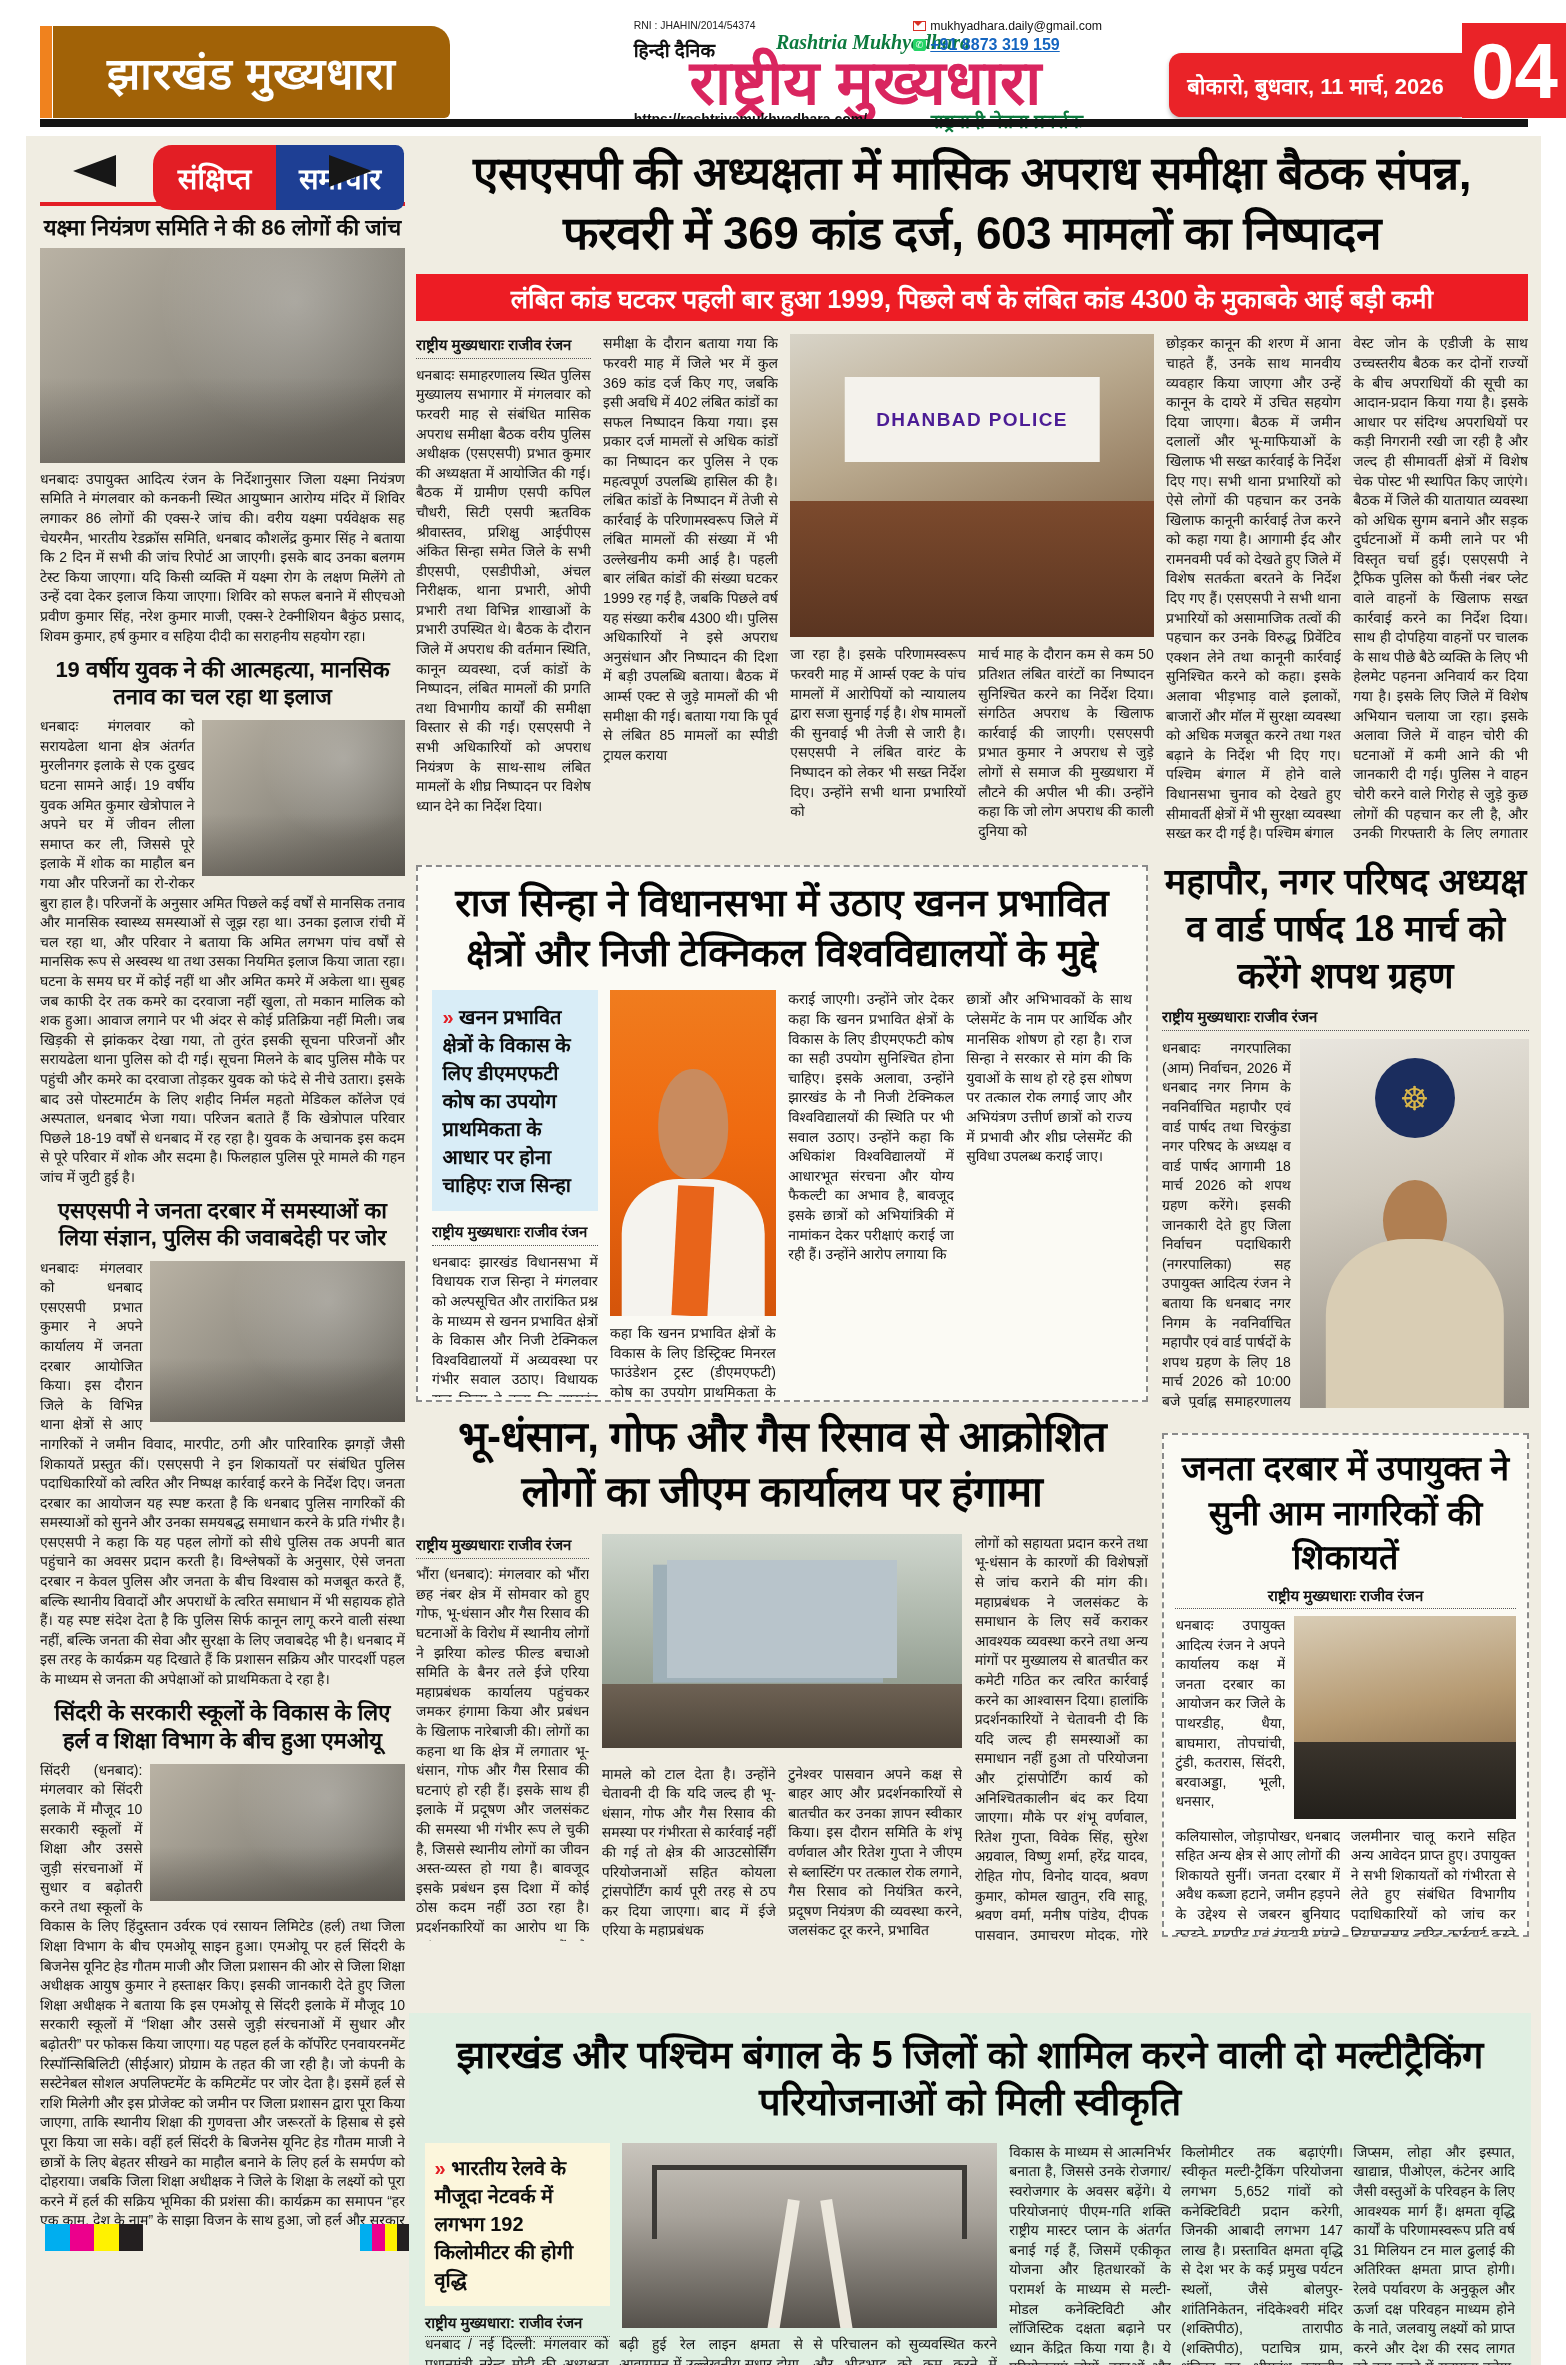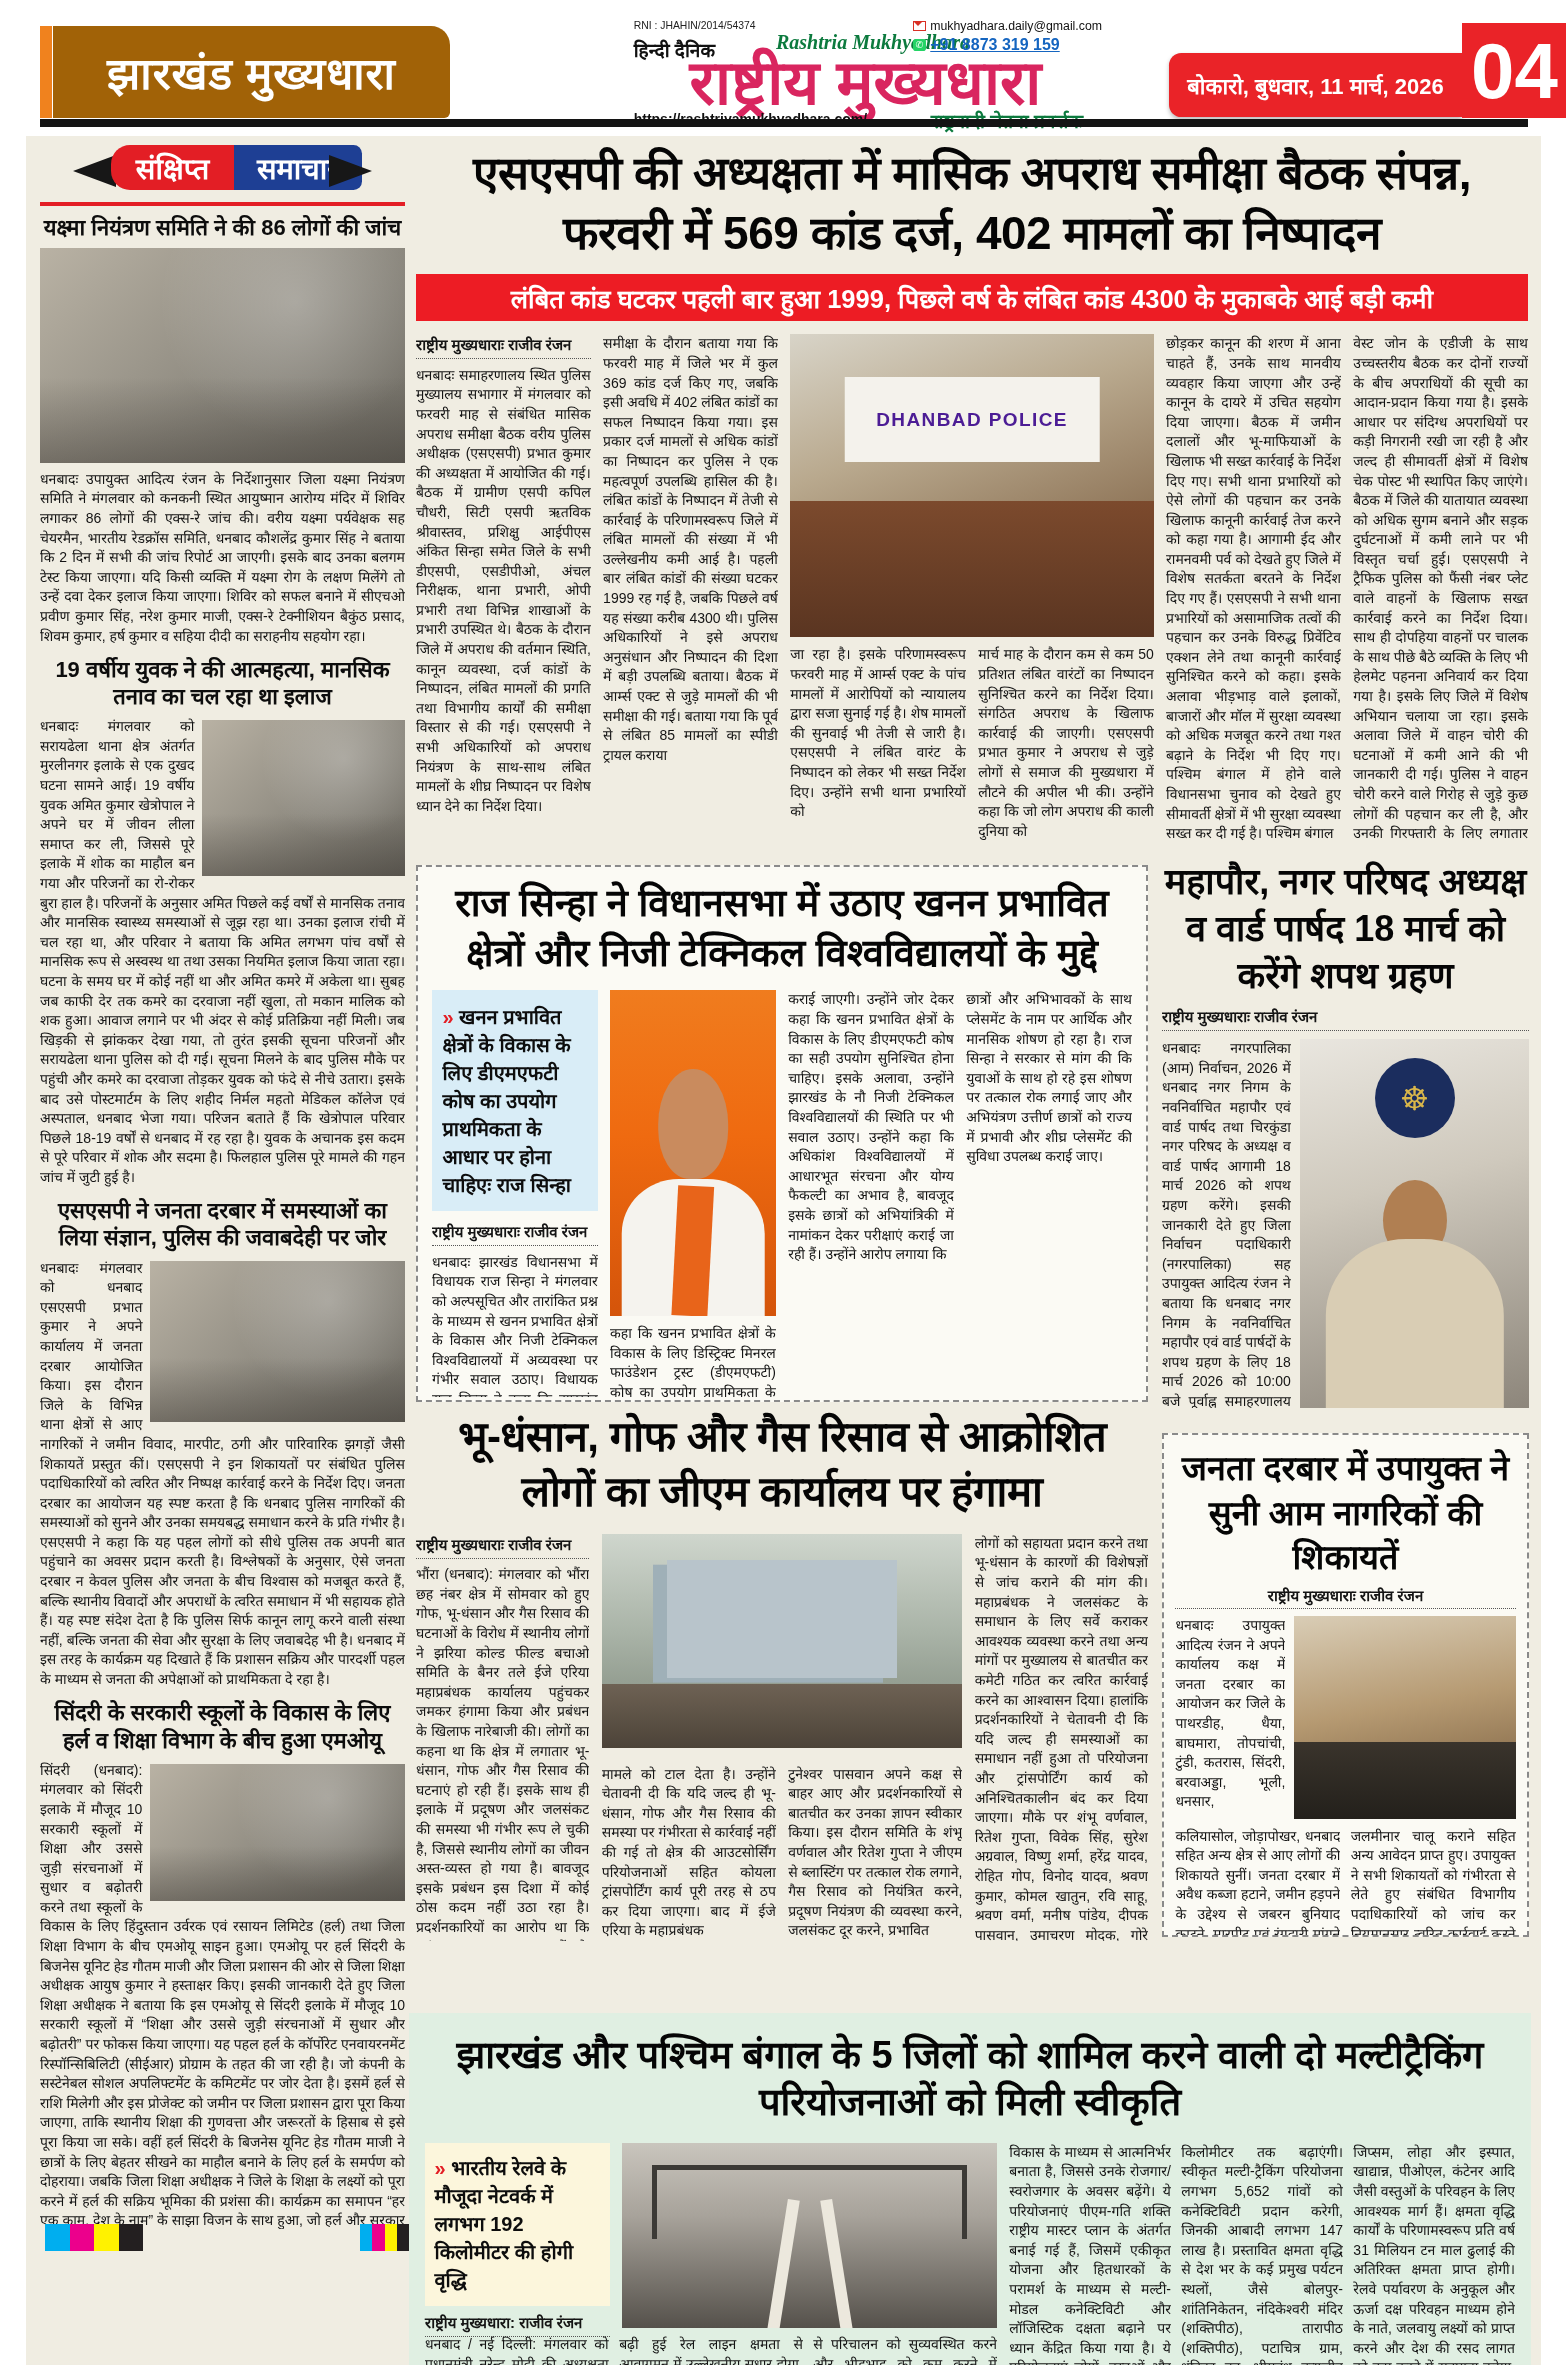--- a/index.html
+++ b/index.html
@@ -44,21 +44,21 @@
   .photo:after { content:""; position:absolute; inset:0;
      background:linear-gradient(0deg, rgba(40,35,30,.35) 0%, rgba(0,0,0,0) 40%),
                 radial-gradient(circle at 70% 25%, rgba(255,255,255,.25), rgba(255,255,255,0) 45%); }
 
   
   .left-col { position:absolute; left:40px; top:142px; width:365px; height:2087px; overflow:hidden; }
   .brief-banner { position:relative; height:57px; margin-bottom:2.8px; }
   .tri { position:absolute; top:13.2px; width:0; height:0; border-top:16px solid transparent; border-bottom:16px solid transparent; }
   .tri-l { left:33px; border-right:43px solid #171717; }
   .tri-r { right:33px; border-left:43px solid #171717; }
-  .pill { position:absolute; top:2.8px; height:45px; display:flex; align-items:center; justify-content:center; }
+  .pill { position:absolute; top:2.8px; height:65px; display:flex; align-items:center; justify-content:center;margin-left:42px; }
   .pill span { color:#fff; font-weight:800; font-size:29px; }
   .pill-red { left:71px; width:123px; background:#e31e25; border-radius:19px 0 0 19px; z-index:2; }
   .pill-blue { left:194px; width:128px; background:#1e3f94; border-radius:0 8.5px 8.5px 0; }
   .brief-rule { height:3.8px; background:#e31e25; margin-bottom:8.5px; }
   .brief-art { margin-bottom:9.5px; }
   .brief-head { font-size:22px; line-height:1.25; font-weight:800; color:#0d0d0d; text-align:center; margin-bottom:6.6px; }
   .brief-photo { width:100%; height:215px; margin-bottom:6.6px; }
   .float-photo { float:right; margin:2.8px 0 4.7px 7.6px; }
 
   
@@ -223,21 +223,21 @@
       <div class="brief-head">सिंदरी के सरकारी स्कूलों के विकास के लिए हर्ल व शिक्षा विभाग के बीच हुआ एमओयू</div>
       <div class="body-text">
         <span class="float-photo photo" style="width:255px;height:137px;"></span>
         <span>सिंदरी (धनबाद): मंगलवार को सिंदरी इलाके में मौजूद 10 सरकारी स्कूलों में शिक्षा और उससे जुड़ी संरचनाओं में सुधार व बढ़ोतरी करने तथा स्कूलों के विकास के लिए हिंदुस्तान उर्वरक एवं रसायन लिमिटेड (हर्ल) तथा जिला शिक्षा विभाग के बीच एमओयू साइन हुआ। एमओयू पर हर्ल सिंदरी के बिजनेस यूनिट हेड गौतम माजी और जिला प्रशासन की ओर से जिला शिक्षा अधीक्षक आयुष कुमार ने हस्ताक्षर किए। इसकी जानकारी देते हुए जिला शिक्षा अधीक्षक ने बताया कि इस एमओयू से सिंदरी इलाके में मौजूद 10 सरकारी स्कूलों में “शिक्षा और उससे जुड़ी संरचनाओं में सुधार और बढ़ोतरी” पर फोकस किया जाएगा। यह पहल हर्ल के कॉर्पोरेट एनवायरनमेंट रिस्पॉन्सिबिलिटी (सीईआर) प्रोग्राम के तहत की जा रही है। जो कंपनी के सस्टेनेबल सोशल अपलिफ्टमेंट के कमिटमेंट पर जोर देता है। इसमें हर्ल से राशि मिलेगी और इस प्रोजेक्ट को जमीन पर जिला प्रशासन द्वारा पूरा किया जाएगा, ताकि स्थानीय शिक्षा की गुणवत्ता और जरूरतों के हिसाब से इसे पूरा किया जा सके। वहीं हर्ल सिंदरी के बिजनेस यूनिट हेड गौतम माजी ने छात्रों के लिए बेहतर सीखने का माहौल बनाने के लिए हर्ल के समर्पण को दोहराया। जबकि जिला शिक्षा अधीक्षक ने जिले के शिक्षा के लक्ष्यों को पूरा करने में हर्ल की सक्रिय भूमिका की प्रशंसा की। कार्यक्रम का समापन “हर एक काम, देश के नाम” के साझा विजन के साथ हुआ, जो हर्ल और सरकार के बीच मिलकर किए गए प्रयासों में एक नया अध्याय शुरू करता है।</span>
       </div>
     </div>
 
   </div>
 
   <div class="main-art">
-    <div class="main-head">एसएसपी की अध्यक्षता में मासिक अपराध समीक्षा बैठक संपन्न, फरवरी में 569 कांड दर्ज, 402 मामलों का निष्पादन</div>
+    <div class="main-head">एसएसपी की अध्यक्षता में मासिक अपराध समीक्षा बैठक संपन्न, फरवरी में 369 कांड दर्ज, 603 मामलों का निष्पादन</div>
     <div class="main-strap">लंबित कांड घटकर पहली बार हुआ 1999, पिछले वर्ष के लंबित कांड 4300 के मुकाबके आई बड़ी कमी</div>
     <div class="main-body">
       <div class="mcol">
         <div class="byline">राष्ट्रीय मुख्यधाराः राजीव रंजन</div>
         <div class="dotrule"></div>
         <div class="body-text">धनबादः समाहरणालय स्थित पुलिस मुख्यालय सभागार में मंगलवार को फरवरी माह से संबंधित मासिक अपराध समीक्षा बैठक वरीय पुलिस अधीक्षक (एसएसपी) प्रभात कुमार की अध्यक्षता में आयोजित की गई। बैठक में ग्रामीण एसपी कपिल चौधरी, सिटी एसपी ऋतविक श्रीवास्तव, प्रशिक्षु आईपीएस अंकित सिन्हा समेत जिले के सभी डीएसपी, एसडीपीओ, अंचल निरीक्षक, थाना प्रभारी, ओपी प्रभारी तथा विभिन्न शाखाओं के प्रभारी उपस्थित थे। बैठक के दौरान जिले में अपराध की वर्तमान स्थिति, कानून व्यवस्था, दर्ज कांडों के निष्पादन, लंबित मामलों की प्रगति तथा विभागीय कार्यों की समीक्षा विस्तार से की गई। एसएसपी ने सभी अधिकारियों को अपराध नियंत्रण के साथ-साथ लंबित मामलों के शीघ्र निष्पादन पर विशेष ध्यान देने का निर्देश दिया।</div>
       </div>
       <div class="mcol">
         <div class="body-text">समीक्षा के दौरान बताया गया कि फरवरी माह में जिले भर में कुल 369 कांड दर्ज किए गए, जबकि इसी अवधि में 402 लंबित कांडों का सफल निष्पादन किया गया। इस प्रकार दर्ज मामलों से अधिक कांडों का निष्पादन कर पुलिस ने एक महत्वपूर्ण उपलब्धि हासिल की है। लंबित कांडों के निष्पादन में तेजी से कार्रवाई के परिणामस्वरूप जिले में लंबित मामलों की संख्या में भी उल्लेखनीय कमी आई है। पहली बार लंबित कांडों की संख्या घटकर 1999 रह गई है, जबकि पिछले वर्ष यह संख्या करीब 4300 थी। पुलिस अधिकारियों ने इसे अपराध अनुसंधान और निष्पादन की दिशा में बड़ी उपलब्धि बताया। बैठक में आर्म्स एक्ट से जुड़े मामलों की भी समीक्षा की गई। बताया गया कि पूर्व से लंबित 85 मामलों का स्पीडी ट्रायल कराया</div>
       </div>

